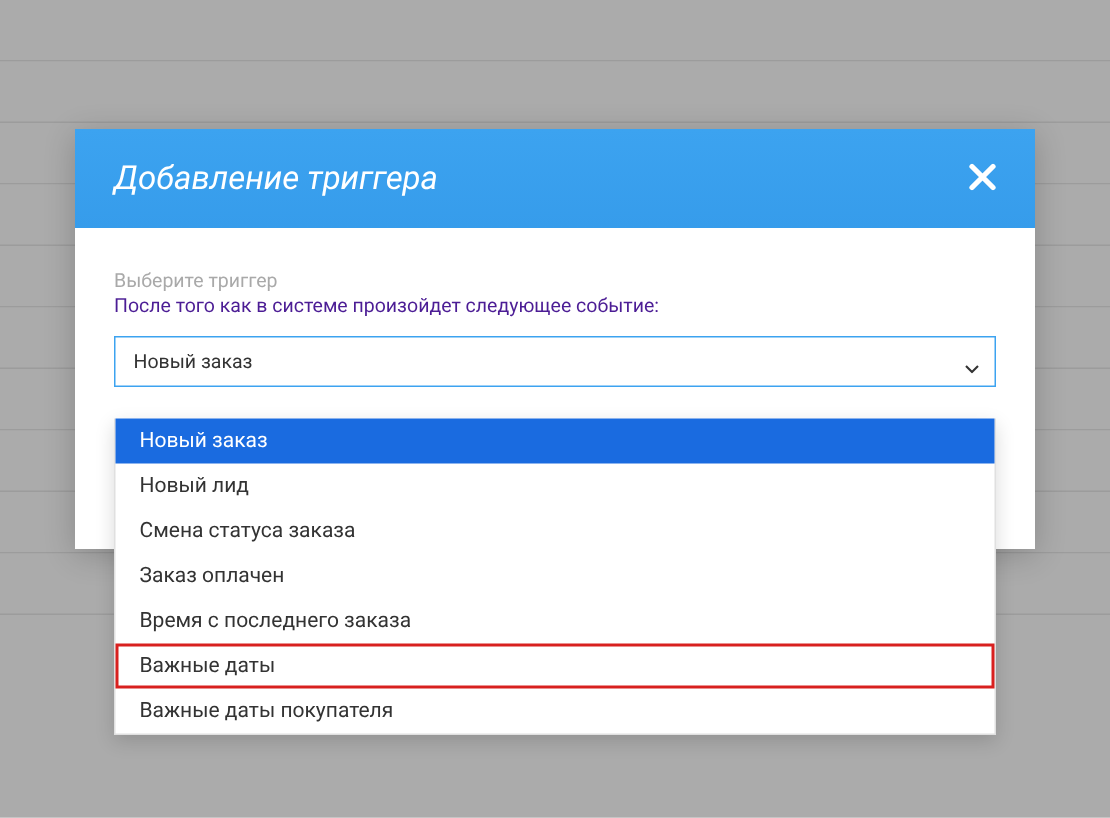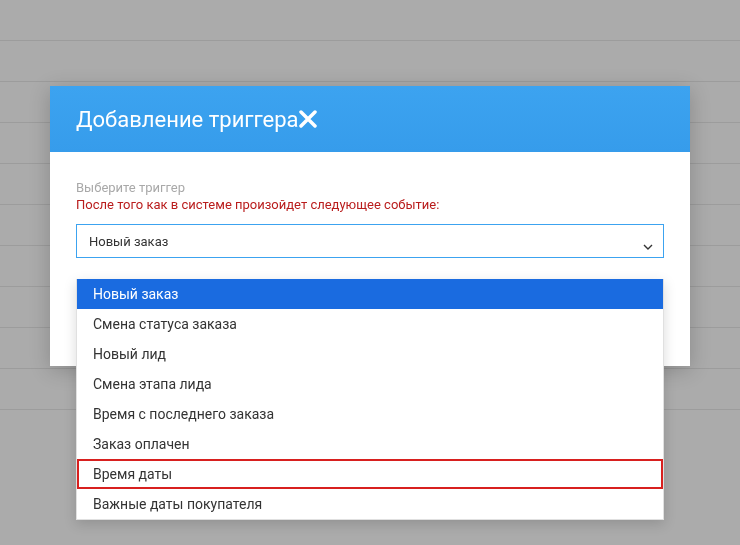--- a/index.html
+++ b/index.html
@@ -45,21 +45,23 @@
       background: #fff;
       z-index: 3;
       box-shadow: 0 4px 20px rgba(0,0,0,0.2);
     }
     .modal-header {
       background: #39a0ed;
       background: linear-gradient(to bottom, #3ca3f0, #369ceb);
       color: #fff;
       padding: 20px 26px;
       display: flex;
+      justify-content: space-between;
       align-items: center;
+      font-style: italic;
     }
     .modal-title {
       font-size: 22px;
       font-weight: 400;
     }
     .close-btn {
       font-size: 26px;
       font-weight: bold;
       cursor: pointer;
       line-height: 1;
@@ -67,21 +69,21 @@
     .modal-body {
       padding: 28px 26px 28px 26px;
     }
     .label-primary {
       font-size: 13px;
       color: #a9a9a9;
       margin-bottom: 2px;
     }
     .label-secondary {
       font-size: 13px;
-      color: #b91c1c;
+      color: #4c1d95;
       margin-bottom: 12px;
     }
     .select-box {
       position: relative;
       border: 1px solid #3ca3f0;
       height: 34px;
       display: flex;
       align-items: center;
       padding: 0 28px 0 12px;
       font-size: 13px;
@@ -387,20 +389,19 @@
           <path d="M1 1 L5 5 L9 1" stroke="#333" stroke-width="1.4" fill="none"></path>
         </svg>
       </span>
     </div>
     <div style="height:80px"></div>
   </div>
 </div>
 
 <div class="dropdown" id="dropdown">
     <div class="dropdown-item selected">Новый заказ</div>
+    <div class="dropdown-item">Новый лид</div>
     <div class="dropdown-item">Смена статуса заказа</div>
-    <div class="dropdown-item">Новый лид</div>
-    <div class="dropdown-item">Смена этапа лида</div>
+    <div class="dropdown-item">Заказ оплачен</div>
     <div class="dropdown-item">Время с последнего заказа</div>
-    <div class="dropdown-item">Заказ оплачен</div>
-    <div class="dropdown-item highlighted">Время даты</div>
+    <div class="dropdown-item highlighted">Важные даты</div>
     <div class="dropdown-item">Важные даты покупателя</div>
   </div>
 
 </body></html>

